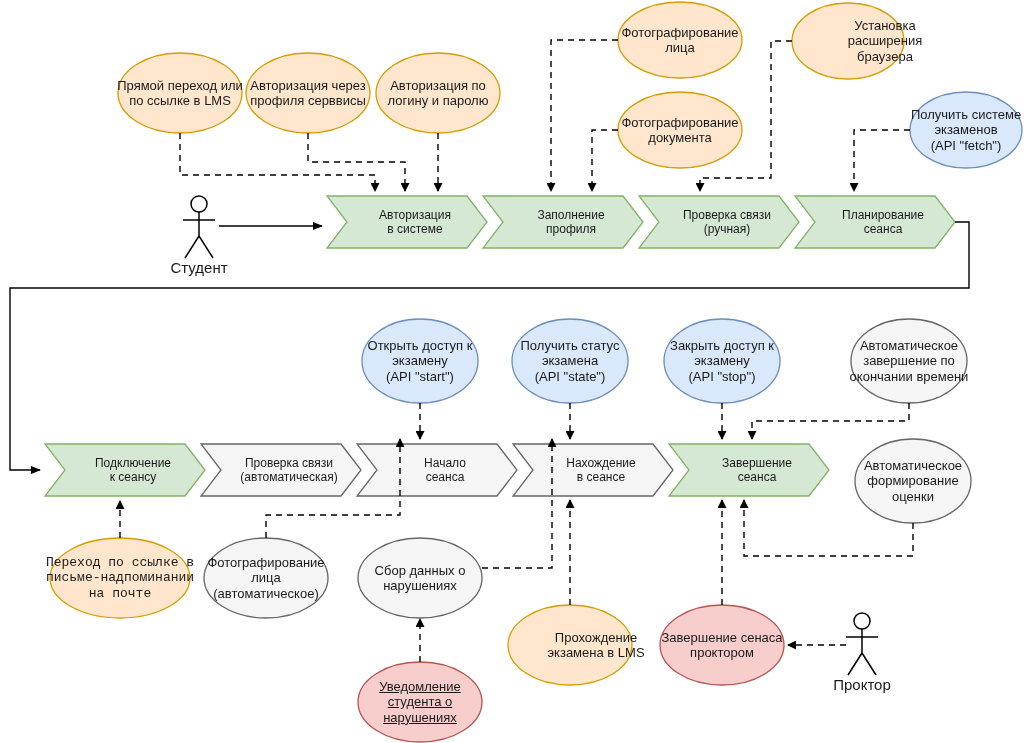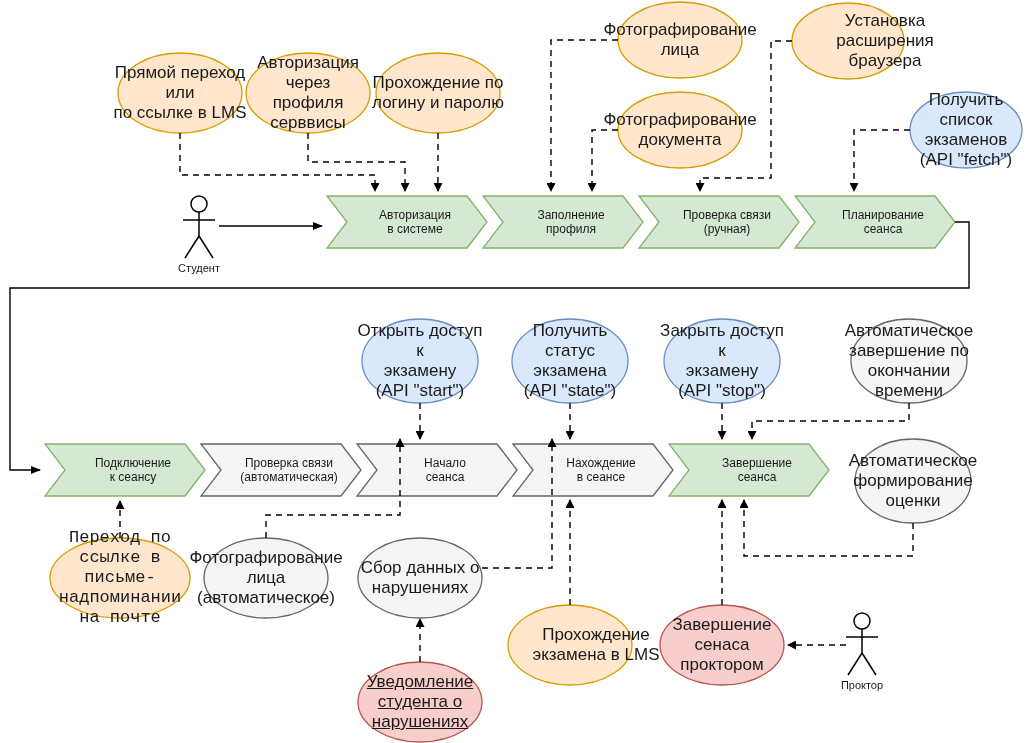--- a/index.html
+++ b/index.html
@@ -10,23 +10,23 @@
     position:absolute;
     display:flex;
     align-items:center;
     justify-content:center;
     text-align:center;
     color:#1a1a1a;
     pointer-events:none;
     line-height:1.18;
     white-space:pre-line;
   }
-  .lbl-ellipse{font-size:17px;}
+  .lbl-ellipse{font-size:13px;}
   .lbl-chevron{font-size:12px;}
-  .lbl-actor{font-size:11px;}
+  .lbl-actor{font-size:15px;}
 </style>
 </head>
 <body>
 
 <div id="stage">
 
   <svg id="svg-layer" viewBox="0 0 1030 743">
     <defs>
       <marker id="arrow-solid" markerWidth="10" markerHeight="8" refX="9" refY="4" orient="auto" markerUnits="userSpaceOnUse">
         <path d="M0,0 L10,4 L0,8 z" fill="#000"></path>
@@ -122,30 +122,30 @@
       <div class="node-label lbl-chevron" style="left: 377px; top: 444px; width: 136px; height: 52px;">Начало
 сеанса</div>
       <div class="node-label lbl-chevron" style="left: 533px; top: 444px; width: 136px; height: 52px;">Нахождение
 в сеансе</div>
       <div class="node-label lbl-chevron" style="left: 689px; top: 444px; width: 136px; height: 52px;">Завершение
 сеанса</div>
       <div class="node-label lbl-ellipse" style="left: 112px; top: 53px; width: 136px; height: 80px;">Прямой переход или
 по ссылке в LMS</div>
       <div class="node-label lbl-ellipse" style="left: 240px; top: 53px; width: 136px; height: 80px;">Авторизация через
 профиля серввисы</div>
-      <div class="node-label lbl-ellipse" style="left: 370px; top: 53px; width: 136px; height: 80px;">Прохождение по
+      <div class="node-label lbl-ellipse" style="left: 370px; top: 53px; width: 136px; height: 80px;">Авторизация по
 логину и паролю</div>
       <div class="node-label lbl-ellipse" style="left: 612px; top: 2px; width: 136px; height: 76px;">Фотографирование
 лица</div>
       <div class="node-label lbl-ellipse" style="left: 612px; top: 92px; width: 136px; height: 76px;">Фотографирование
 документа</div>
       <div class="node-label lbl-ellipse" style="left: 823px; top: 3px; width: 124px; height: 76px;">Установка
 расширения
 браузера</div>
-      <div class="node-label lbl-ellipse" style="left: 904px; top: 92px; width: 124px; height: 76px;">Получить список
+      <div class="node-label lbl-ellipse" style="left: 904px; top: 92px; width: 124px; height: 76px;">Получить системе
 экзаменов
 (API "fetch")</div>
       <div class="node-label lbl-ellipse" style="left: 356px; top: 319px; width: 128px; height: 84px;">Открыть доступ к
 экзамену
 (API "start")</div>
       <div class="node-label lbl-ellipse" style="left: 506px; top: 319px; width: 128px; height: 84px;">Получить статус
 экзамена
 (API "state")</div>
       <div class="node-label lbl-ellipse" style="left: 658px; top: 319px; width: 128px; height: 84px;">Закрыть доступ к
 экзамену

